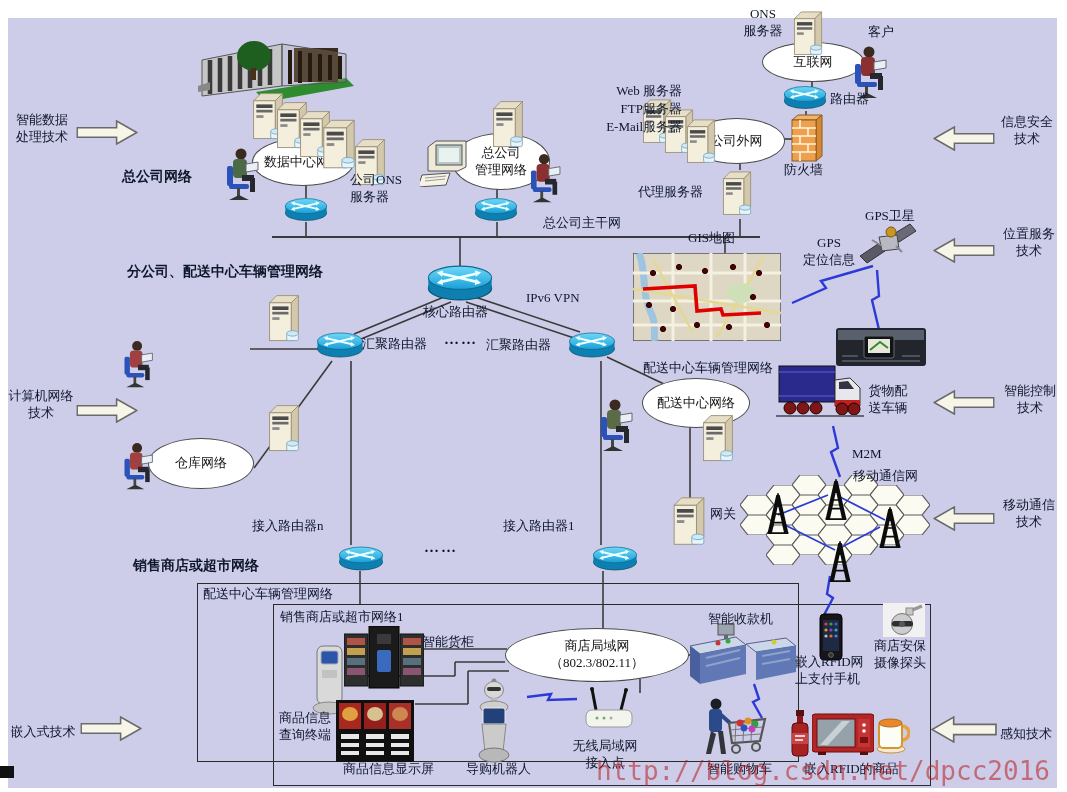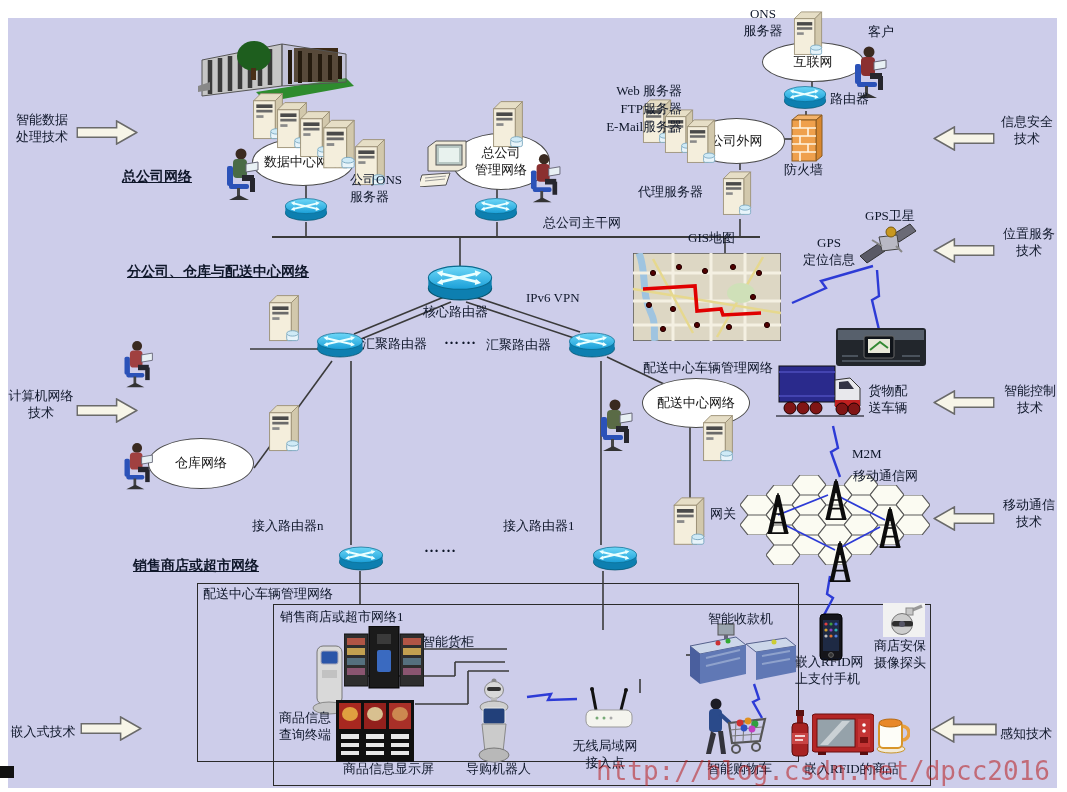--- a/index.html
+++ b/index.html
@@ -3,21 +3,21 @@
 <meta charset="utf-8">
 <style>
   html,body{margin:0;padding:0;background:#fff;}
   body{font-family:"Liberation Serif","DejaVu Serif",serif;}
   #stage{position:relative;width:1067px;height:792px;background:#fff;overflow:hidden;}
   .bg{position:absolute;left:8px;top:18px;width:1049px;height:770px;background:#cdcdea;z-index:0;}
   .box{position:absolute;border:1.5px solid #2a2a2a;z-index:1;}
   .lbl{position:absolute;font-size:13px;color:#0f172a;line-height:1.3;white-space:pre-line;text-align:center;z-index:6;}
   .lbl.left{text-align:left;}
   .lbl.right{text-align:right;}
-  .heading{font-weight:bold;text-decoration:underline;font-size:14px;white-space:nowrap;}
+  .heading{font-weight:bold;font-size:14px;white-space:nowrap;}
   .dots{font-weight:bold;font-size:15px;letter-spacing:2px;}
   .cloud{position:absolute;background:#fff;border:1.6px solid #4a4a4a;border-radius:50%;display:flex;align-items:center;justify-content:center;text-align:center;font-size:13px;color:#141414;z-index:3;white-space:pre-line;line-height:1.3;}
   .icon{position:absolute;z-index:4;}
   #wires{position:absolute;left:0;top:0;z-index:2;}
   .watermark{position:absolute;z-index:10;font-family:"DejaVu Sans Mono",monospace;font-size:26px;color:#b91c1c;opacity:.55;white-space:nowrap;}
   .corner{position:absolute;left:0;top:766px;width:14px;height:12px;background:#111;z-index:7;}
 </style>
 </head>
 <body>
 
@@ -137,20 +137,22 @@
     </g>
   </svg>
 
   <div class="cloud" style="left:252px;top:138px;width:100px;height:46px"><span>数据中心网络</span></div>
   <div class="cloud" style="left:452px;top:133px;width:96px;height:55px"><span>总公司
 管理网络</span></div>
   <div class="cloud" style="left:762px;top:42px;width:100px;height:38px"><span>互联网</span></div>
   <div class="cloud" style="left:688px;top:118px;width:95px;height:44px"><span>公司外网</span></div>
   <div class="cloud" style="left:642px;top:378px;width:106px;height:48px"><span>配送中心网络</span></div>
   <div class="cloud" style="left:148px;top:438px;width:104px;height:49px"><span>仓库网络</span></div>
+  <div class="cloud" style="left:505px;top:628px;width:182px;height:52px"><span>商店局域网
+（802.3/802.11）</span></div>
 
   <svg class="icon" style="left:196px;top:34px" width="160" height="72" viewBox="0 0 160 72">
     <polygon points="60,58 150,44 158,52 70,68" fill="#2e8b2e"></polygon>
     <polygon points="6,26 86,10 86,52 6,62" fill="#c6c6c6" stroke="#555"></polygon>
     <path d="M14 26 V60 M24 24 V58 M34 22 V57 M44 21 V55 M54 19 V54 M64 17 V52 M74 15 V51" stroke="#3a3a3a" stroke-width="4.5"></path>
     <rect x="98" y="14" width="44" height="34" fill="#3c2a16"></rect>
     <polygon points="86,10 150,20 150,48 86,52" fill="#a8a8a8" stroke="#555" fill-opacity="0.25"></polygon>
     <path d="M94 16 V50 M104 17 V49 M114 19 V48 M124 20 V47 M134 21 V46 M144 22 V45" stroke="#241a0e" stroke-width="4"></path>
     <ellipse cx="58" cy="22" rx="17" ry="15" fill="#1e5e1e"></ellipse>
     <rect x="55" y="34" width="5" height="12" fill="#4a3018"></rect>
@@ -531,21 +533,21 @@
   <div class="lbl" style="left:830px;top:91px">路由器</div>
   <div class="lbl" style="left:784px;top:162px">防火墙</div>
   <div class="lbl" style="left:994px;top:114px;width:66px">信息安全
 技术</div>
   <div class="lbl" style="left:688px;top:230px">GIS地图</div>
   <div class="lbl" style="left:795px;top:235px;width:68px">GPS
 定位信息</div>
   <div class="lbl" style="left:865px;top:208px">GPS卫星</div>
   <div class="lbl" style="left:996px;top:226px;width:66px">位置服务
 技术</div>
-  <div class="lbl heading" style="left:127px;top:263px">分公司、仓库与配送中心网络</div>
+  <div class="lbl heading" style="left:127px;top:263px">分公司、配送中心车辆管理网络</div>
   <div class="lbl" style="left:423px;top:304px">核心路由器</div>
   <div class="lbl" style="left:526px;top:290px">IPv6  VPN</div>
   <div class="lbl" style="left:362px;top:336px">汇聚路由器</div>
   <div class="lbl dots" style="left:444px;top:330px">……</div>
   <div class="lbl" style="left:486px;top:337px">汇聚路由器</div>
   <div class="lbl" style="left:643px;top:360px">配送中心车辆管理网络</div>
   <div class="lbl" style="left:4px;top:388px;width:74px">计算机网络
 技术</div>
   <div class="lbl" style="left:862px;top:383px;width:52px">货物配
 送车辆</div>

